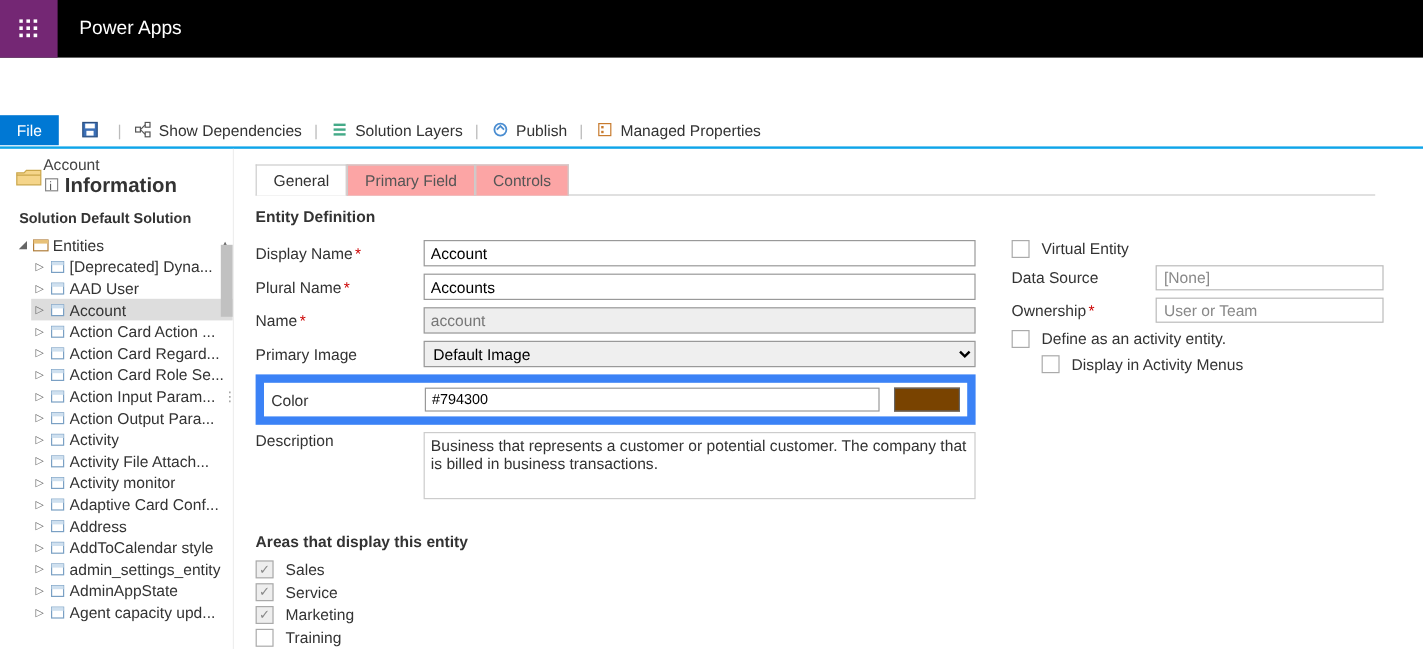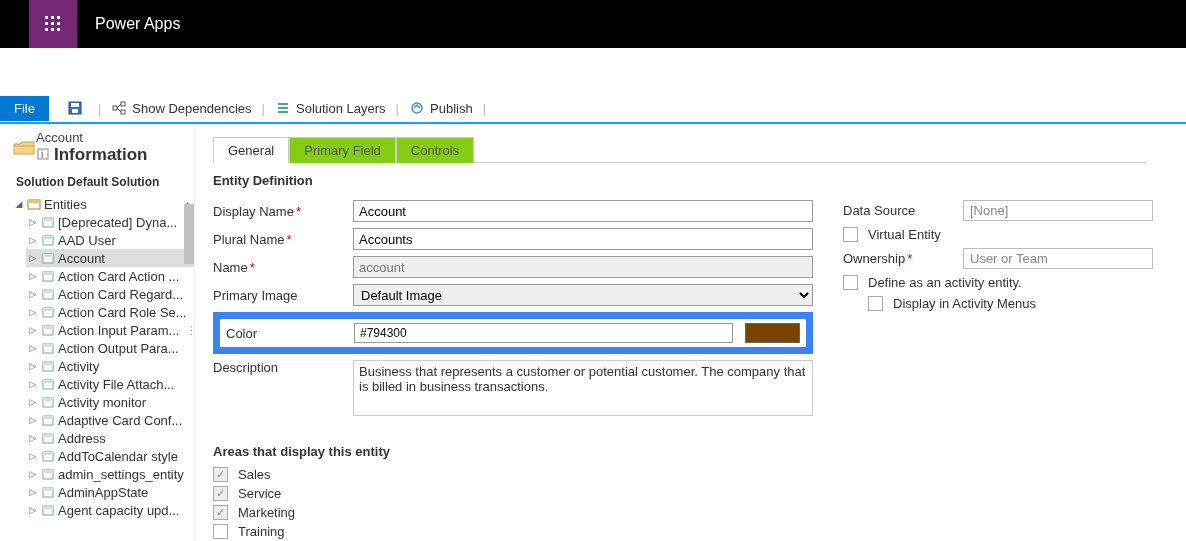--- a/index.html
+++ b/index.html
@@ -1,19 +1,19 @@
 <!DOCTYPE html>
 <html><head>
 <meta charset="utf-8">
 <style>
 * { box-sizing: border-box; margin: 0; padding: 0; font-family: "Segoe UI", Arial, sans-serif; }
 body { width: 1186px; height: 541px; background: #fff; font-size: 13px; color: #333; overflow: hidden; }
 
 
-.topbar { height: 48px; background: #000; color: #fff; display: flex; align-items: center; padding-left: 29px; }
+.topbar { height: 48px; background: #000; color: #fff; display: flex; align-items: center; }
 .waffle { width: 48px; height: 48px; background: #742774; display: flex; align-items: center; justify-content: center; }
 .waffle svg { fill: #fff; }
 .app-title { font-size: 16px; font-weight: 400; margin-left: 18px; }
 
 
 .midspace { height: 46px; }
 
 
 .toolbar { height: 30px; display: flex; align-items: center; border-bottom: 2px solid #0ea5e9; }
 .file-btn { background: #0078d4; color: #fff; padding: 5px 14px; font-size: 13px; margin-right: 10px; cursor: pointer; }
@@ -41,21 +41,21 @@
 .tree-node.selected { background: #ddd; }
 .tw { width: 10px; display: inline-flex; align-items: center; justify-content: center; color: #666; font-size: 9px; }
 .ticon { width: 16px; height: 16px; margin: 0 2px; display: inline-flex; align-items: center; justify-content: center; }
 .tree .lbl { overflow: hidden; text-overflow: ellipsis; }
 .tree .children { margin-left: 14px; }
 .scroll-thumb { position: absolute; right: 0; top: 80px; width: 10px; height: 60px; background: #c1c1c1; }
 
 
 .tabs { display: flex; border-bottom: 1px solid #ccc; margin-right: 40px; }
 .tab { padding: 5px 14px; border: 1px solid #ccc; border-bottom: none; margin-right: 0; background: #fff; font-size: 13px; cursor: pointer; position: relative; top: 1px; }
-.tab.inactive { background: #84cc16; color: #555; }
+.tab.inactive { background: #fca5a5; color: #555; }
 .tab.active { background: #fff; font-weight: 400; }
 
 .sect-title { font-weight: 600; font-size: 13px; margin: 10px 0 12px 0; }
 
 
 .form-area { display: flex; }
 .form-col-left { width: 600px; }
 .form-col-right { flex: 1; padding-left: 30px; }
 
 .frow { display: flex; align-items: center; margin-bottom: 6px; }
@@ -151,20 +151,30 @@
   <div class="tool-item">
     <span class="ticn">
         <svg width="14" height="14">
           <circle cx="7" cy="7" r="5" fill="none" stroke="#4a8dd1" stroke-width="1.5"></circle>
           <path d="M4 7 L7 4 L10 7" fill="none" stroke="#4a8dd1" stroke-width="1.5"></path>
         </svg>
       </span>
     <span>Publish</span>
   </div>
   <span class="tsep">|</span>
+  <div class="tool-item">
+    <span class="ticn">
+        <svg width="14" height="14">
+          <rect x="2" y="2" width="10" height="10" fill="none" stroke="#c77b2e"></rect>
+          <rect x="4" y="4" width="2" height="2" fill="#c77b2e"></rect>
+          <rect x="4" y="8" width="2" height="2" fill="#c77b2e"></rect>
+        </svg>
+      </span>
+    <span>Managed Properties</span>
+  </div>
 </div>
 
 <div class="body-row">
 
   <div class="left-pane">
     <div class="ent-header">
       <div class="eh-row">
         <span class="folder-icn">
           <svg width="24" height="20">
               <path d="M2 6 L8 6 L10 4 L22 4 L22 16 L2 16 Z" fill="#f5d58a" stroke="#caa64a"></path>
@@ -407,26 +417,26 @@
           <div class="color-swatch"></div>
         </div>
         <div class="desc-row">
           <div class="flabel">Description</div>
           <div class="desc-box">Business that represents a customer or potential customer. The company that is billed in business transactions.</div>
         </div>
       </div>
 
       <div class="form-col-right">
         <div class="cbrow">
+            <span class="cb"></span>
+            <span>Virtual Entity</span>
+          </div>
+        <div class="cbrow">
             <span class="rlabel">Data Source</span>
             <span class="rval">[None]</span>
-          </div>
-        <div class="cbrow">
-            <span class="cb"></span>
-            <span>Virtual Entity</span>
           </div>
         <div class="cbrow">
             <span class="rlabel"><span>Ownership</span><span class="req">*</span></span>
             <span class="rval">User or Team</span>
           </div>
         <div class="cbrow">
             <span class="cb"></span>
             <span>Define as an activity entity.</span>
           </div>
         <div class="cbrow" style="margin-left:25px;">

